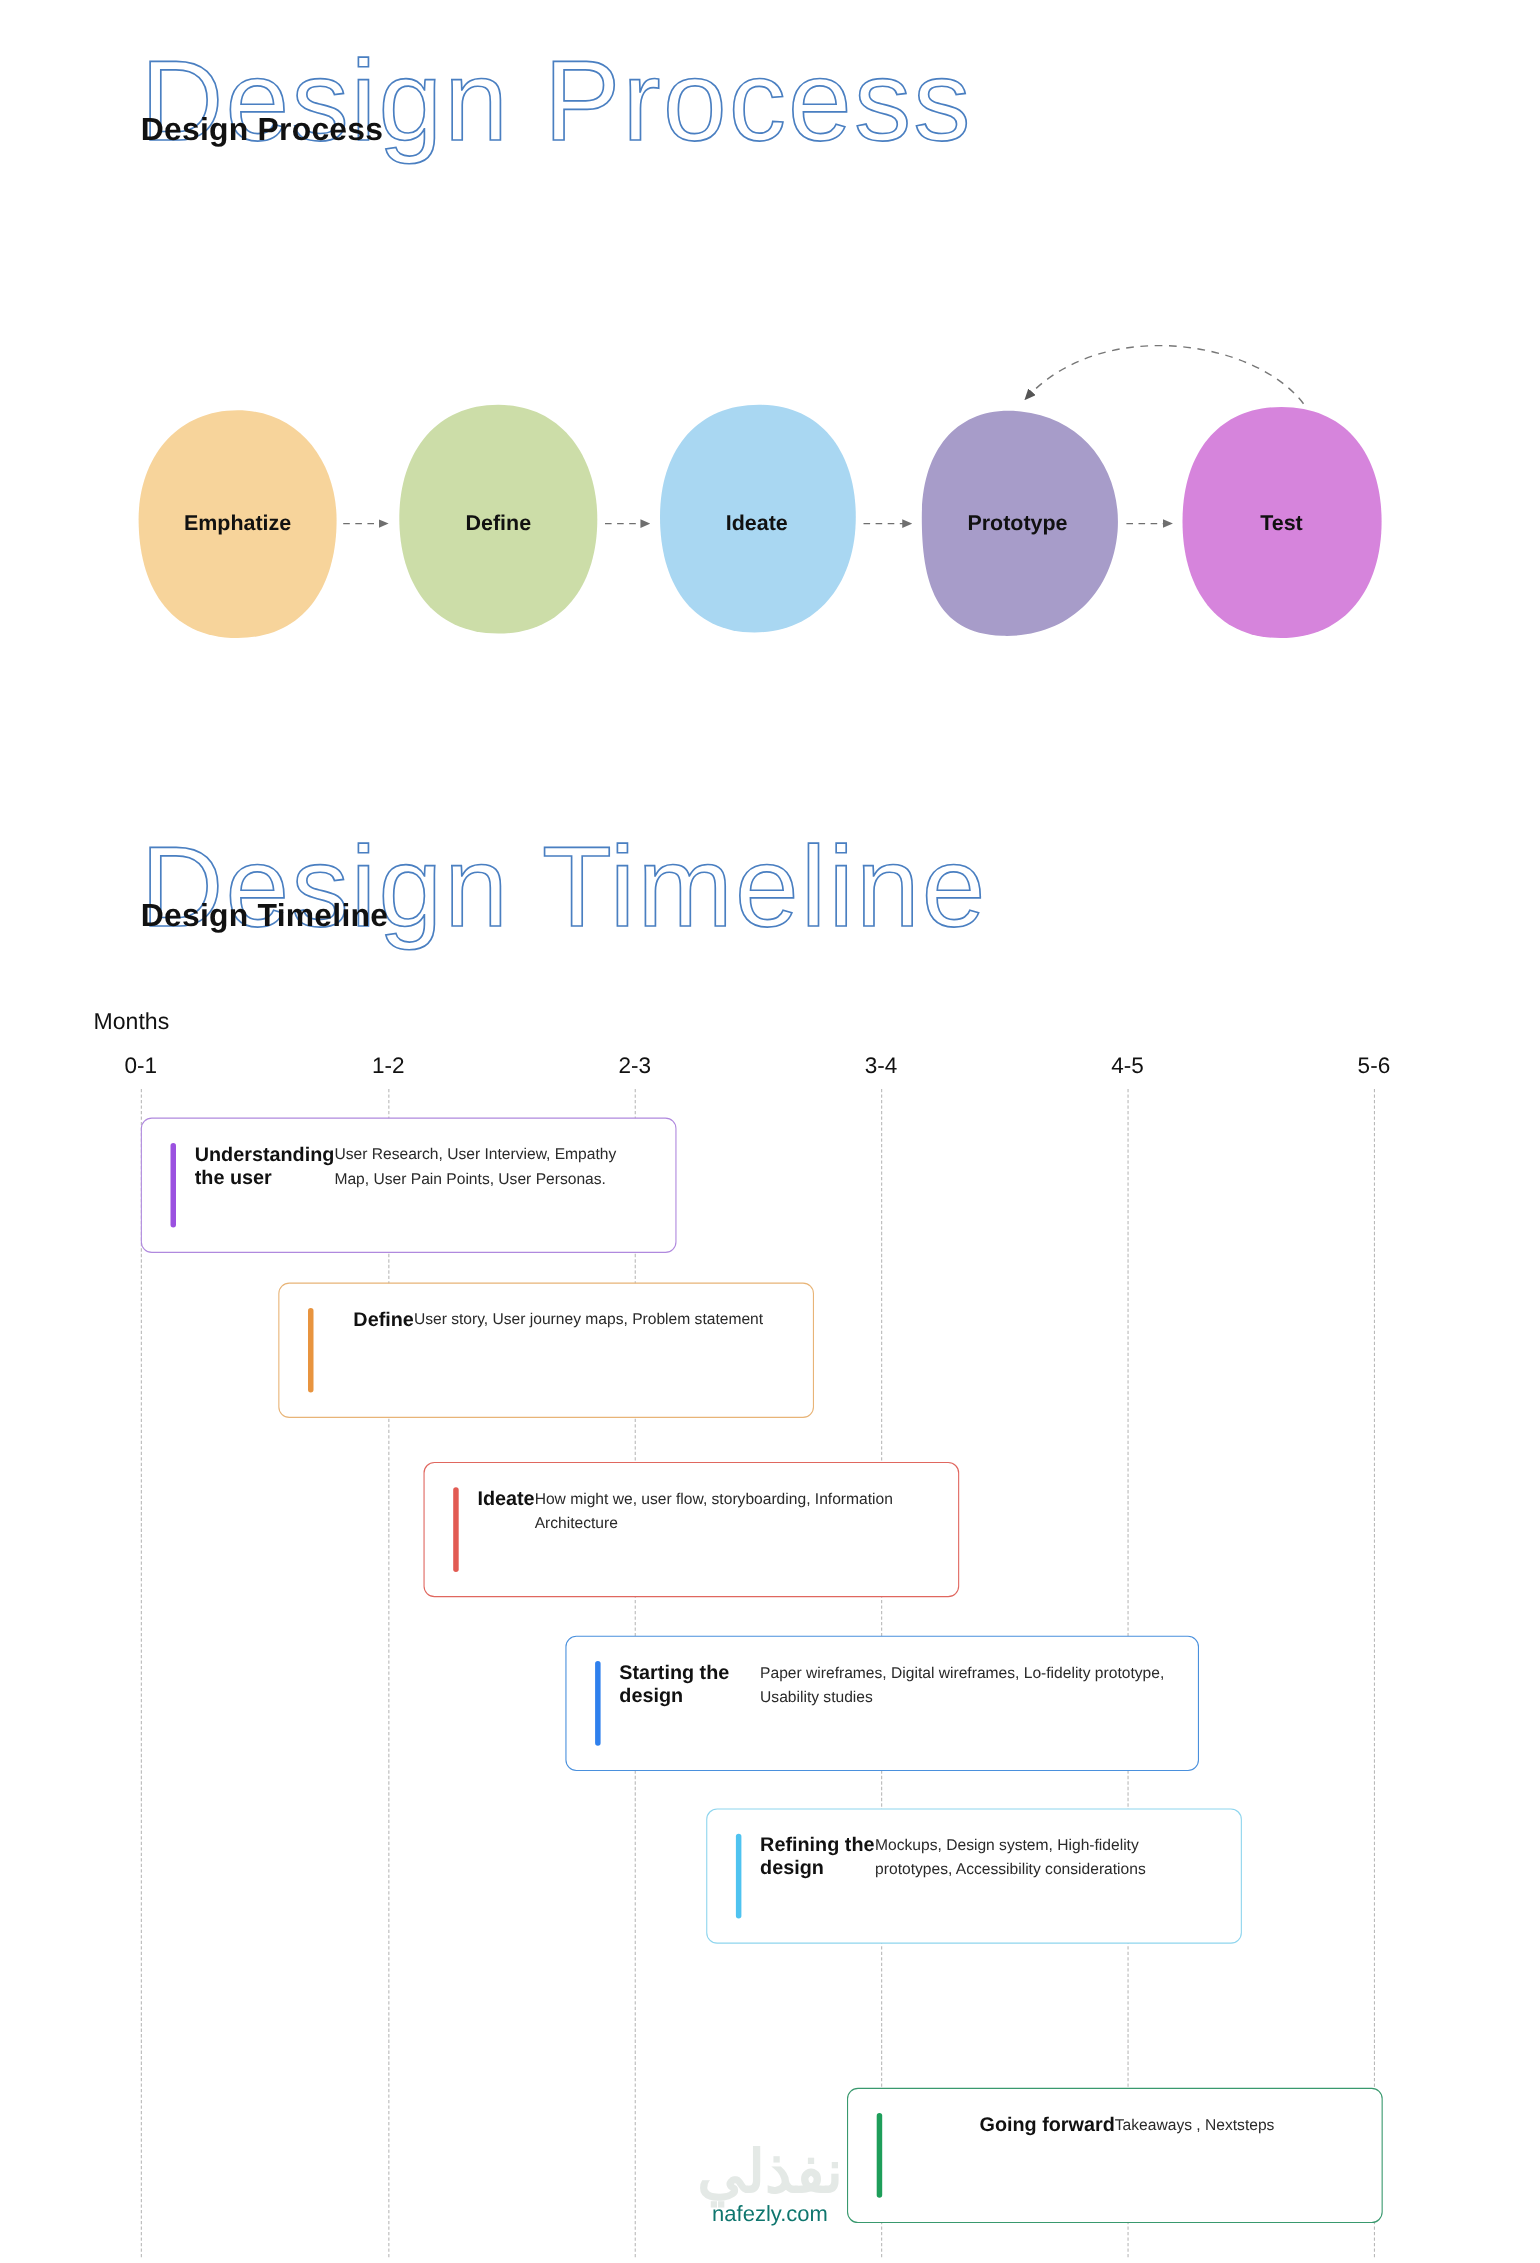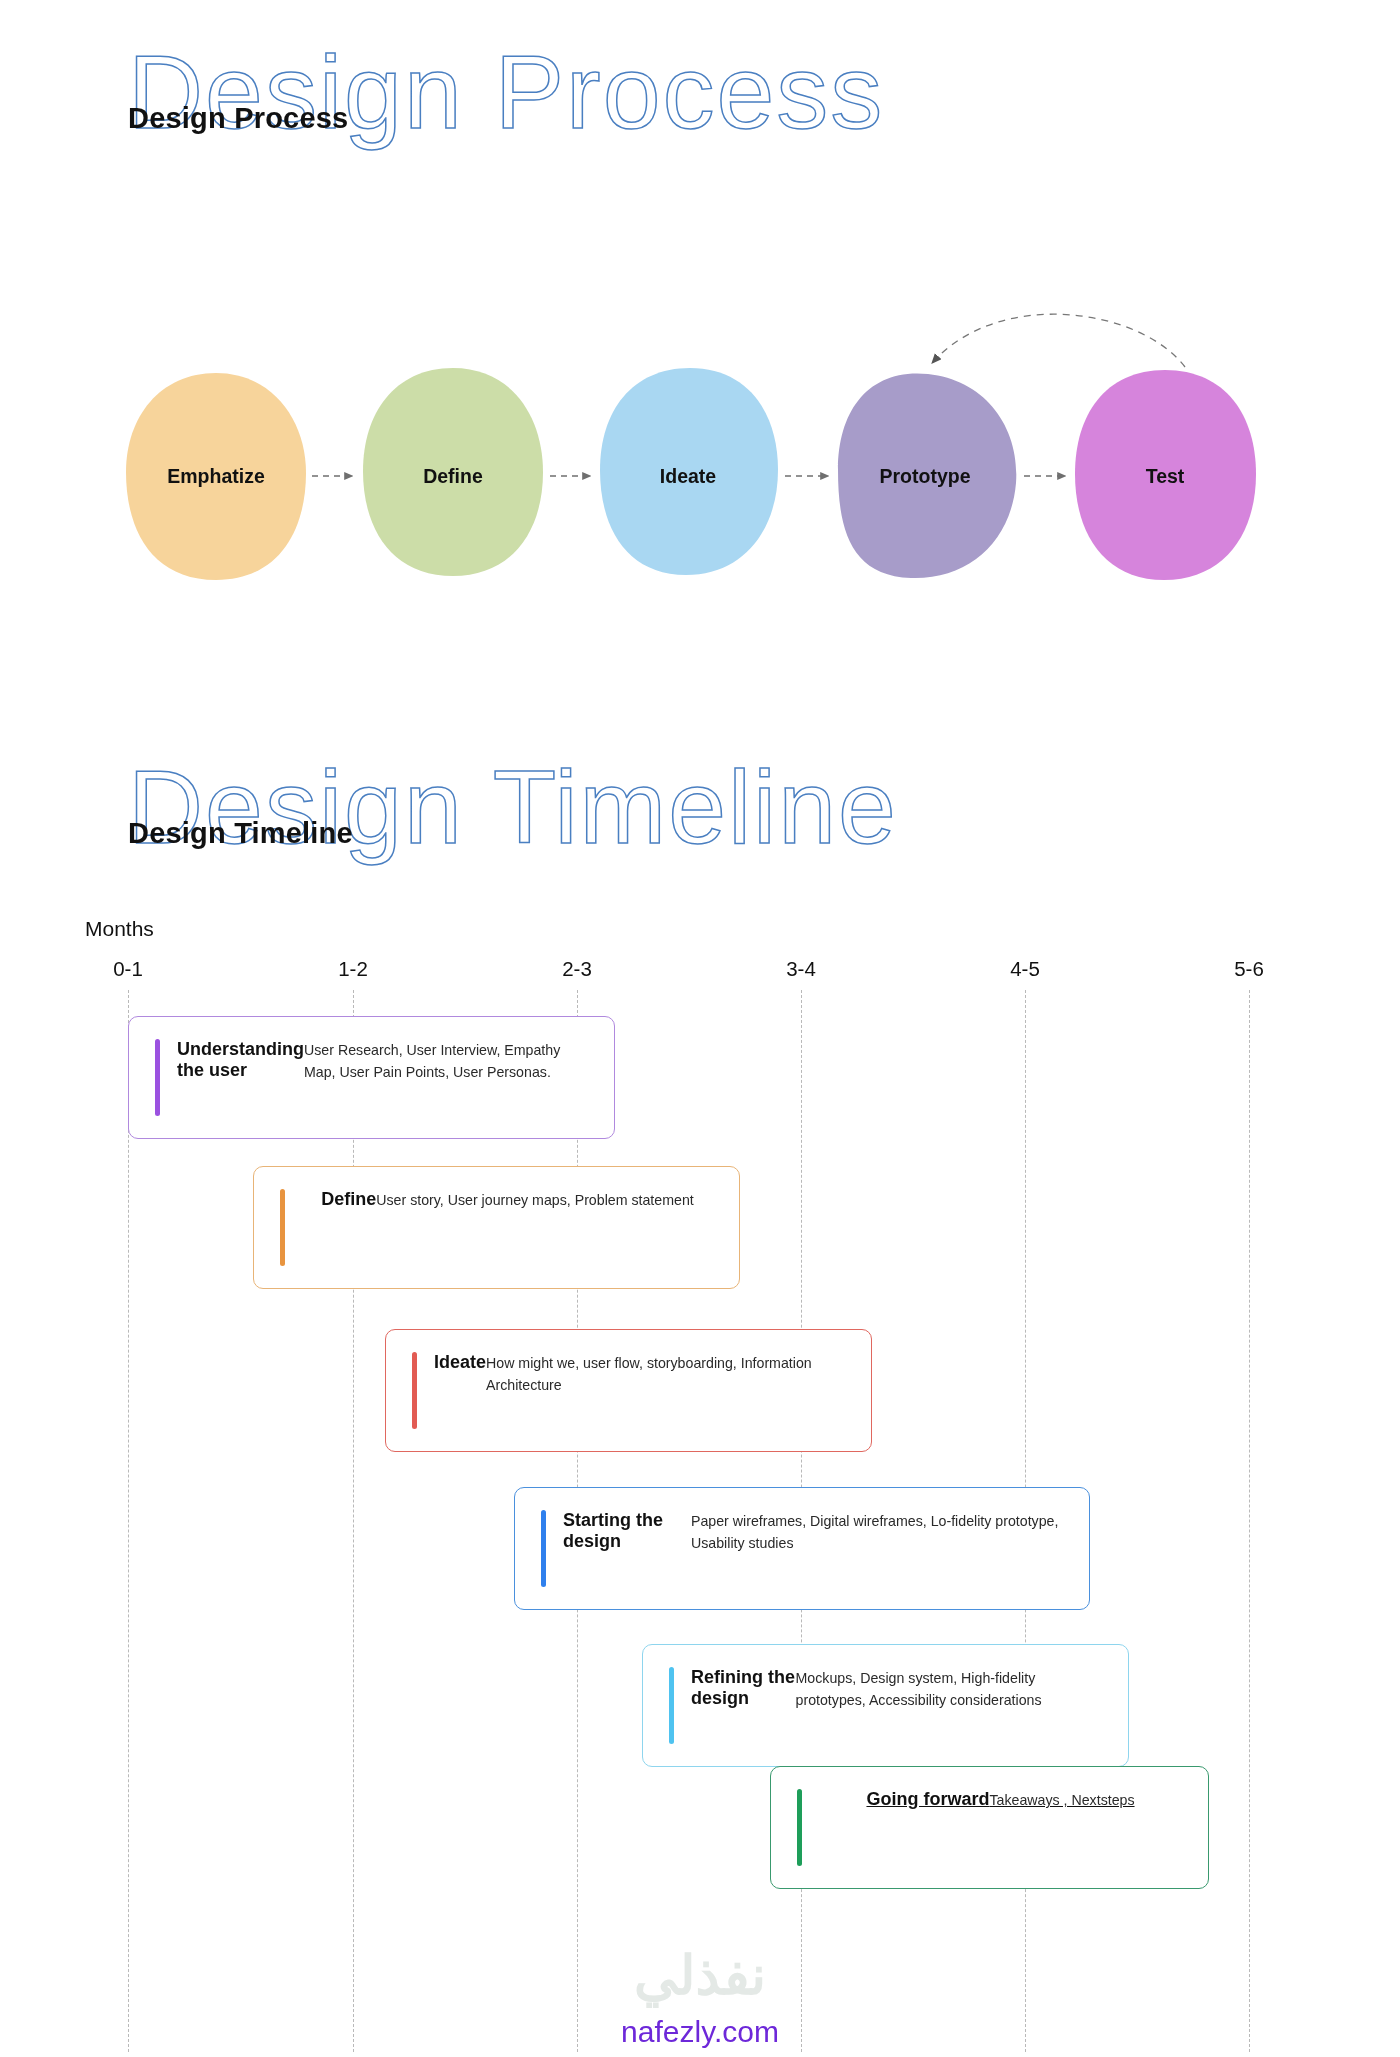--- a/index.html
+++ b/index.html
@@ -142,24 +142,24 @@
     user-select: none;
   }
   .wm-ar {
     font-size: 54px;
     font-weight: bold;
     color: #e4e9e6;
     line-height: 1;
     direction: rtl;
   }
   .wm-en {
-    font-size: 30px;
-    color: #6d28d9;
+    font-size: 20px;
+    color: #0f766e;
     line-height: 1.1;
-    margin-top: 13px;
+    margin-top: 0;
   }
 </style>
 </head>
 <body>
 
 <div class="title-block" id="process-title" style="top:40px;">
   <div class="title-outline">Design Process</div>
   <div class="title-solid">Design Process</div>
 </div>
 
@@ -255,21 +255,21 @@
 </div>
 
 <div class="tl-card" id="card-4" style="left: 642px; top: 1644px; width: 487px; height: 123px; border-color: rgb(142, 213, 238);">
   <div class="tl-accent" style="background: rgb(79, 195, 240);"></div>
   <div class="tl-text">
     <div class="tl-title">Refining the design</div>
     <div class="tl-desc">Mockups, Design system, High-fidelity prototypes, Accessibility considerations</div>
   </div>
 </div>
 
-<div class="tl-card" id="card-5" style="left: 770px; top: 1766px; width: 439px; height: 123px; border-color: rgb(57, 153, 110); text-decoration: underline;">
+<div class="tl-card" id="card-5" style="left: 770px; top: 1898px; width: 487px; height: 123px; border-color: rgb(57, 153, 110);">
   <div class="tl-accent" style="background: rgb(30, 158, 90);"></div>
   <div class="tl-text">
     <div class="tl-title">Going forward</div>
     <div class="tl-desc">Takeaways , Nextsteps</div>
   </div>
 </div>
 
 <div id="watermark">
   <div class="wm-ar">نفذلي</div>
   <div class="wm-en">nafezly.com</div>

